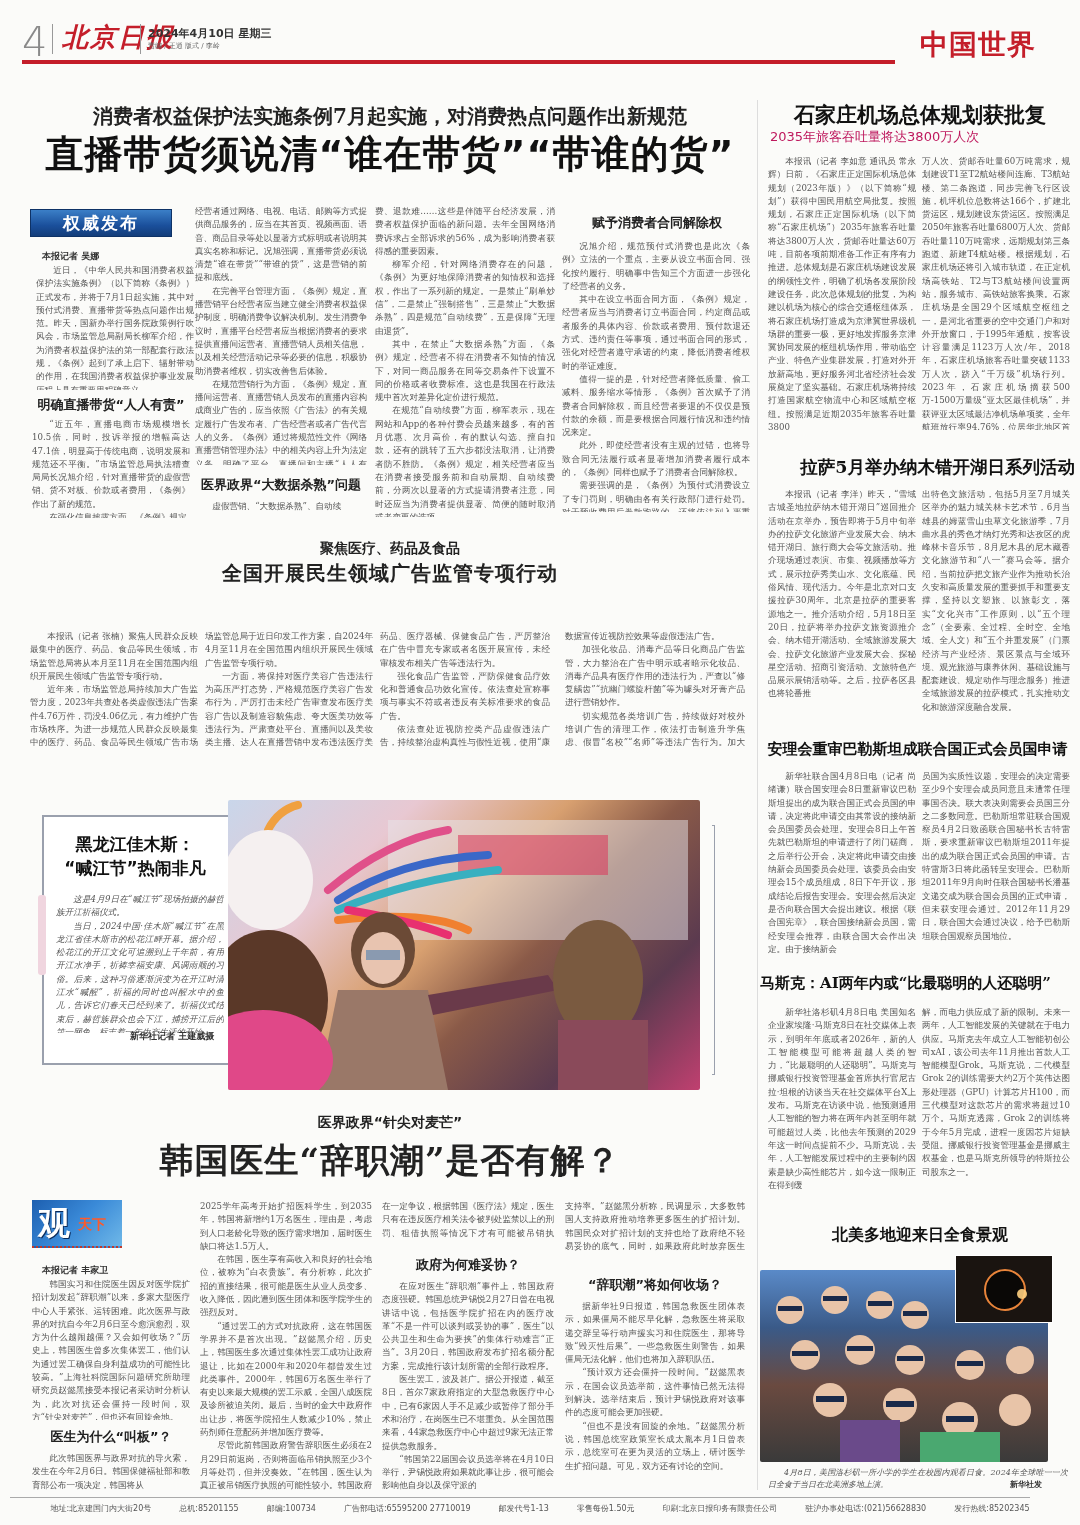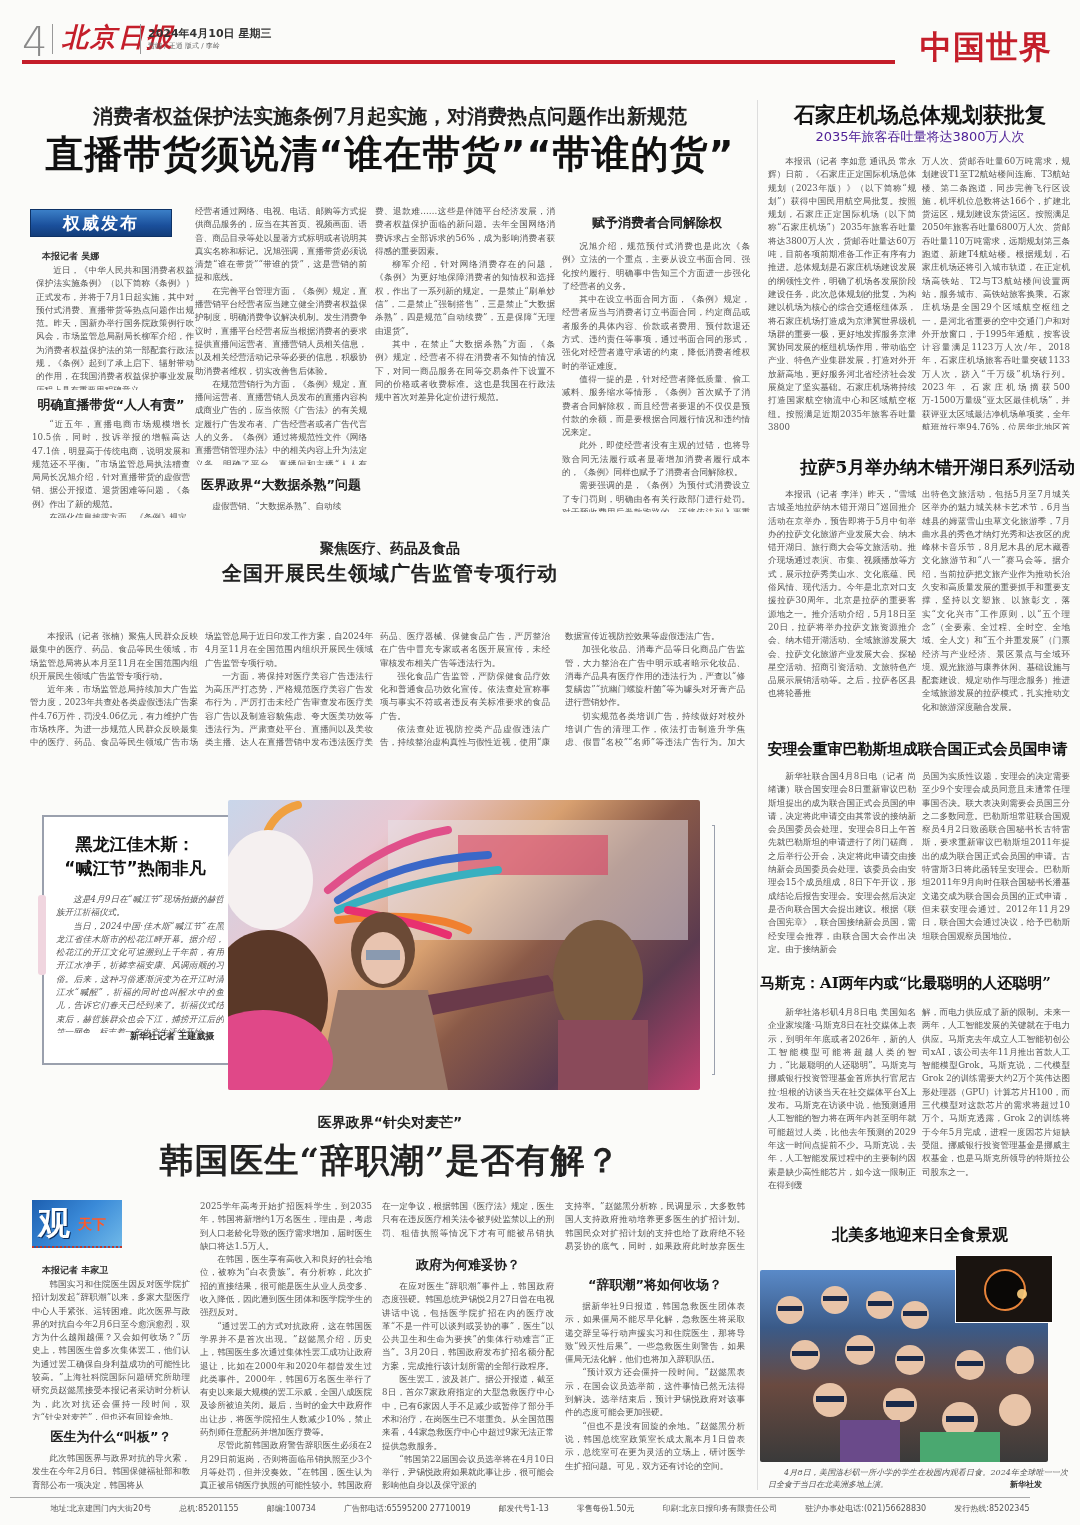--- a/index.html
+++ b/index.html
@@ -6,21 +6,21 @@
 html,body{width:1080px;height:1525px;background:#fbfbf9;overflow:hidden}
 body{position:relative;font-family:"DejaVu Serif","Liberation Serif",serif;color:#2a2a2a}
 .abs{position:absolute}
 .pagenum{left:22px;top:22px;font-family:"DejaVu Sans",sans-serif;font-size:40px;color:#8a8a8a;font-weight:300;line-height:1}
 .vsep{width:1px;background:#999;height:30px}
 .masthead{left:62px;top:22px;font-size:26px;color:#c41e2a;font-weight:bold;font-style:italic;letter-spacing:2px;font-family:"DejaVu Serif",serif;line-height:1.2}
 .dateline{left:148px;top:26px;font-family:"DejaVu Sans",sans-serif;font-size:11px;color:#333;font-weight:bold}
 .editors{left:148px;top:41px;font-family:"DejaVu Sans",sans-serif;font-size:7px;color:#666}
 .redline{left:22px;top:60px;width:333px;height:4px;background:#c41e2a}
 .redline2{left:355px;top:60px;width:540px;height:4px;background:#c41e2a}
-.section{left:920px;top:26px;font-family:"DejaVu Sans",sans-serif;font-size:32px;color:#c41e2a;font-weight:bold;letter-spacing:1px}
+.section{left:920px;top:26px;font-family:"DejaVu Sans",sans-serif;font-size:28px;color:#c41e2a;font-weight:bold;letter-spacing:1px}
 .kicker{font-family:"DejaVu Serif",serif;font-weight:bold;color:#222;text-align:center}
 .h1big{font-family:"DejaVu Sans",sans-serif;font-weight:bold;color:#111;text-align:center;letter-spacing:1px}
 .col{font-size:8.6px;line-height:13.3px;color:#555;text-align:justify;overflow:hidden;font-family:"DejaVu Serif",serif}
 .col p{text-indent:2em}
 .subh{font-family:"DejaVu Sans",sans-serif;font-weight:bold;font-size:13px;color:#222;text-align:center}
 .badge{background:linear-gradient(180deg,#3b7fc7 0%,#1a4f9b 60%,#133d7a 100%);color:#fff;font-family:"DejaVu Sans",sans-serif;font-weight:bold;font-size:17px;text-align:center;line-height:26px;letter-spacing:2px;border:1px solid #0e3266}
 .byline{font-size:9px;font-weight:bold;color:#333;font-family:"DejaVu Sans",sans-serif}
 .rh{font-family:"DejaVu Serif",serif;font-weight:bold;color:#111;white-space:nowrap}
 .photo{overflow:hidden;border-radius:2px}
 .caption-box{border:2px solid #9aa0ad;border-right:none;background:#fff}
@@ -43,38 +43,39 @@
 <div class="abs kicker" style="left:20px;top:103px;width:740px;font-size:20px">消费者权益保护法实施条例7月起实施，对消费热点问题作出新规范</div>
 <div class="abs h1big" style="left:20px;top:130px;width:740px;font-size:38px;line-height:48px">直播带货须说清“谁在带货”“带谁的货”</div>
 
 <div class="abs badge" style="left:30px;top:209px;width:142px;height:28px">权威发布</div>
 <div class="abs byline" style="left:42px;top:250px">本报记者 吴娜</div>
 <div class="abs col" style="left:36px;top:264px;width:158px;height:126px">
     <p>近日，《中华人民共和国消费者权益保护法实施条例》（以下简称《条例》）正式发布，并将于7月1日起实施，其中对预付式消费、直播带货等热点问题作出规范。昨天，国新办举行国务院政策例行吹风会，市场监管总局副局长柳军介绍，作为消费者权益保护法的第一部配套行政法规，《条例》起到了承上启下、辐射带动的作用，在我国消费者权益保护事业发展历程上具有重要里程碑意义。</p>
   </div>
 <div class="abs subh" style="left:32px;top:396px;width:158px">明确直播带货“人人有责”</div>
 <div class="abs col" style="left:32px;top:418px;width:158px;height:100px">
-    <p>“近五年，直播电商市场规模增长10.5倍，同时，投诉举报的增幅高达47.1倍，明显高于传统电商，说明发展和规范还不平衡。”市场监管总局执法稽查局局长况旭介绍，针对直播带货的虚假营销、据公开报道、退货困难等问题，《条例》作出了新的规范。</p>
+    <p>“近五年，直播电商市场规模增长10.5倍，同时，投诉举报的增幅高达47.1倍，明显高于传统电商，说明发展和规范还不平衡。”市场监管总局执法稽查局局长况旭介绍，针对直播带货的虚假营销、货不对板、价款或者费用，《条例》作出了新的规范。</p>
     <p>在强化信息披露方面，《条例》规定</p>
   </div>
 
 <div class="abs col" style="left:195px;top:205px;width:172px;height:260px">
     <p style="text-indent:0">经营者通过网络、电视、电话、邮购等方式提供商品服务的，应当在其首页、视频画面、语音、商品目录等处以显著方式标明或者说明其真实名称和标记。况旭强调，直播带货必须说清楚“谁在带货”“带谁的货”，这是营销的前提和底线。</p>
     <p>在完善平台管理方面，《条例》规定，直播营销平台经营者应当建立健全消费者权益保护制度，明确消费争议解决机制。发生消费争议时，直播平台经营者应当根据消费者的要求提供直播间运营者、直播营销人员相关信息，以及相关经营活动记录等必要的信息，积极协助消费者维权，切实改善售后体验。</p>
     <p>在规范营销行为方面，《条例》规定，直播间运营者、直播营销人员发布的直播内容构成商业广告的，应当依照《广告法》的有关规定履行广告发布者、广告经营者或者广告代言人的义务。《条例》通过将规范性文件《网络直播营销管理办法》中的相关内容上升为法定义务，明确了平台、直播间和主播“人人有责”。</p>
   </div>
 <div class="abs subh" style="left:195px;top:476px;width:172px">医界政界“大数据杀熟”问题</div>
 <div class="abs col" style="left:195px;top:500px;width:172px;height:16px">
     <p>虚假营销、“大数据杀熟”、自动续</p>
   </div>
 
 <div class="abs col" style="left:375px;top:205px;width:180px;height:312px">
     <p style="text-indent:0">费、退款难……这些是伴随平台经济发展，消费者权益保护面临的新问题。去年全国网络消费诉求占全部诉求的56%，成为影响消费者获得感的重要因素。</p>
     <p>柳军介绍，针对网络消费存在的问题，《条例》为更好地保障消费者的知情权和选择权，作出了一系列新的规定。一是禁止“刷单炒信”，二是禁止“强制搭售”，三是禁止“大数据杀熟”，四是规范“自动续费”，五是保障“无理由退货”。</p>
     <p>其中，在禁止“大数据杀熟”方面，《条例》规定，经营者不得在消费者不知情的情况下，对同一商品服务在同等交易条件下设置不同的价格或者收费标准。这也是我国在行政法规中首次对差异化定价进行规范。</p>
+    <p>在规范“自动续费”方面，柳军表示，现在网站和App的各种付费会员越来越多，有的首月优惠、次月高价，有的默认勾选、擅自扣款，还有的跳转了五六步都没法取消，让消费者防不胜防。《条例》规定，相关经营者应当在消费者接受服务前和自动展期、自动续费前，分两次以显著的方式提请消费者注意，同时还应当为消费者提供显著、简便的随时取消或者变更的选项。</p>
   </div>
 
 <div class="abs subh" style="left:562px;top:214px;width:190px">赋予消费者合同解除权</div>
 <div class="abs col" style="left:562px;top:240px;width:188px;height:272px">
     <p>况旭介绍，规范预付式消费也是此次《条例》立法的一个重点，主要从设立书面合同、强化按约履行、明确事中告知三个方面进一步强化了经营者的义务。</p>
     <p>其中在设立书面合同方面，《条例》规定，经营者应当与消费者订立书面合同，约定商品或者服务的具体内容、价款或者费用、预付款退还方式、违约责任等事项，通过书面合同的形式，强化对经营者遵守承诺的约束，降低消费者维权时的举证难度。</p>
     <p>值得一提的是，针对经营者降低质量、偷工减料、服务缩水等情形，《条例》首次赋予了消费者合同解除权，而且经营者要退的不仅仅是预付款的余额，而是要根据合同履行情况和违约情况来定。</p>
     <p>此外，即使经营者没有主观的过错，也将导致合同无法履行或者显著增加消费者履行成本的，《条例》同样也赋予了消费者合同解除权。</p>
     <p>需要强调的是，《条例》为预付式消费设立了专门罚则，明确由各有关行政部门进行处罚。对于预收费用后卷款跑路的，还将依法列入严重违法失信名单。</p>
   </div>
@@ -177,21 +178,21 @@
 <div class="abs subh" style="left:565px;top:1276px;width:180px">“辞职潮”将如何收场？</div>
 <div class="abs col" style="left:565px;top:1300px;width:180px;height:192px">
     <p>据新华社9日报道，韩国急救医生团体表示，如果僵局不能尽早化解，急救医生将采取递交辞呈等行动声援实习和住院医生，那将导致“毁灭性后果”。一些急救医生则警告，如果僵局无法化解，他们也将加入辞职队伍。</p>
     <p>“预计双方还会僵持一段时间。”赵懿黑表示，在国会议员选举前，这件事情已然无法得到解决。选举结束后，预计尹锡悦政府对该事件的态度可能会更加强硬。</p>
     <p>“但也不是没有回旋的余地。”赵懿黑分析说，韩国总统室政策室长成太胤本月1日曾表示，总统室可在更为灵活的立场上，研讨医学生扩招问题。可见，双方还有讨论的空间。</p>
   </div>
 
 <div class="abs" style="left:757px;top:100px;width:1px;height:1390px;background:#ddd"></div>
 
 <div class="abs rh" style="left:770px;top:101px;width:300px;font-size:21px;text-align:center">石家庄机场总体规划获批复</div>
-<div class="abs" style="left:770px;top:128px;width:300px;font-size:13px;text-align:center;font-family:'DejaVu Sans',sans-serif;color:#4c1d95">2035年旅客吞吐量将达3800万人次</div>
+<div class="abs" style="left:770px;top:128px;width:300px;font-size:13px;font-family:'DejaVu Sans',sans-serif;color:#be185d">2035年旅客吞吐量将达3800万人次</div>
 <div class="abs col" style="left:768px;top:155px;width:148px;height:275px">
     <p>本报讯（记者 李如意 通讯员 常永辉）日前，《石家庄正定国际机场总体规划（2023年版）》（以下简称“规划”）获得中国民用航空局批复。按照规划，石家庄正定国际机场（以下简称“石家庄机场”）2035年旅客吞吐量将达3800万人次，货邮吞吐量达60万吨，目前各项前期准备工作正有序有力推进。总体规划是石家庄机场建设发展的纲领性文件，明确了机场各发展阶段建设任务，此次总体规划的批复，为构建以机场为核心的综合交通枢纽体系，将石家庄机场打造成为京津冀世界级机场群的重要一极，更好地发挥服务京津冀协同发展的枢纽机场作用，带动临空产业、特色产业集群发展，打造对外开放新高地，更好服务河北省经济社会发展奠定了坚实基础。石家庄机场将持续打造国家航空物流中心和区域航空枢纽。按照满足近期2035年旅客吞吐量3800</p>
   </div>
 <div class="abs col" style="left:922px;top:155px;width:148px;height:275px">
     <p style="text-indent:0">万人次、货邮吞吐量60万吨需求，规划建设T1至T2航站楼间连廊、T3航站楼、第二条跑道，同步完善飞行区设施，机坪机位总数将达166个，扩建北货运区，规划建设东货运区。按照满足2050年旅客吞吐量6800万人次、货邮吞吐量110万吨需求，远期规划第三条跑道、新建T4航站楼。根据规划，石家庄机场还将引入城市轨道，在正定机场高铁站、T2与T3航站楼间设置两站，服务城市、高铁站旅客换乘。石家庄机场是全国29个区域航空枢纽之一，是河北省重要的空中交通门户和对外开放窗口，于1995年通航，按客设计容量满足1123万人次/年。2018年，石家庄机场旅客吞吐量突破1133万人次，跻入“千万级”机场行列。2023年，石家庄机场摘获500万-1500万量级“亚太区最佳机场”，并获评亚太区域最洁净机场单项奖，全年航班放行率94.76%，位居华北地区首位。</p>
   </div>
 
 <div class="abs rh" style="left:760px;top:455px;width:315px;font-size:17.5px;text-align:right">拉萨5月举办纳木错开湖日系列活动</div>
 <div class="abs col" style="left:768px;top:488px;width:148px;height:232px">
     <p>本报讯（记者 李洋）昨天，“雪域古城圣地拉萨纳木错开湖日”巡回推介活动在京举办，预告即将于5月中旬举办的拉萨文化旅游产业发展大会、纳木错开湖日、旅行商大会等文旅活动。推介现场通过表演、市集、视频播放等方式，展示拉萨秀美山水、文化底蕴、民俗风情、现代活力。今年是北京对口支援拉萨30周年。北京是拉萨的重要客源地之一。推介活动介绍，5月18日至20日，拉萨将举办拉萨文旅资源推介会、纳木错开湖活动、全域旅游发展大会、拉萨文化旅游产业发展大会、探秘星空活动、招商引资活动、文旅特色产品展示展销活动等。之后，拉萨各区县也将轮番推</p>

